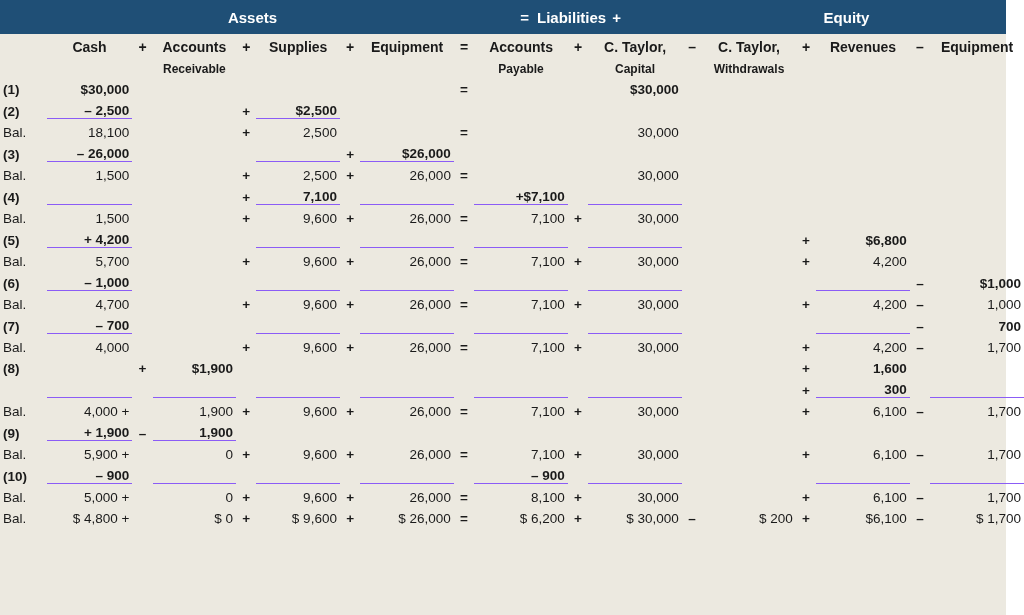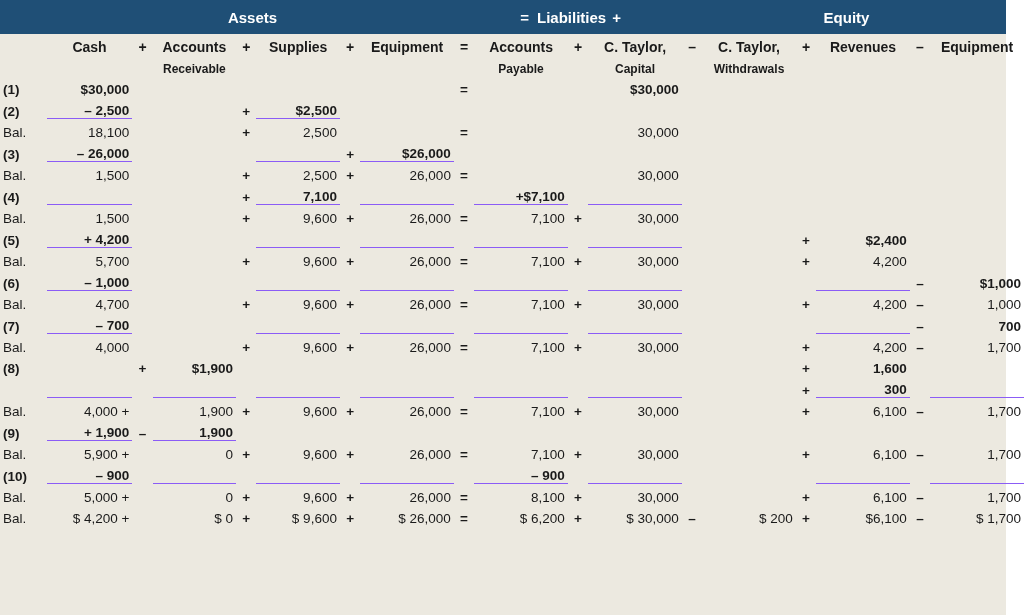--- a/index.html
+++ b/index.html
@@ -322,21 +322,21 @@
             <td class="num ul"></td>
             <td class="op b"></td>
             <td class="num ul"></td>
             <td class="op b"></td>
             <td class="num ul"></td>
             <td class="op b"></td>
             <td class="num ul"></td>
             <td class="op b"></td>
             <td class="num"></td>
             <td class="op b">+</td>
-            <td class="num b">$2,400</td>
+            <td class="num b">$6,800</td>
             <td class="op b"></td>
             <td class="num"></td>
           </tr>
           <tr>
             <td class="lbl bal">Bal.</td>
             <td class="num">5,700</td>
             <td class="op b"></td>
             <td class="num"></td>
             <td class="op b">+</td>
             <td class="num">9,600</td>
@@ -568,21 +568,21 @@
             <td class="num">30,000</td>
             <td class="op b"></td>
             <td class="num"></td>
             <td class="op b">+</td>
             <td class="num">6,100</td>
             <td class="op b">–</td>
             <td class="num">1,700</td>
           </tr>
           <tr>
             <td class="lbl bal">Bal.</td>
-            <td class="num">$ 4,200  +</td>
+            <td class="num">$ 4,800  +</td>
             <td class="op b"></td>
             <td class="num">$          0</td>
             <td class="op b">+</td>
             <td class="num">$ 9,600</td>
             <td class="op b">+</td>
             <td class="num">$ 26,000</td>
             <td class="op b">=</td>
             <td class="num">$ 6,200</td>
             <td class="op b">+</td>
             <td class="num">$ 30,000</td>

